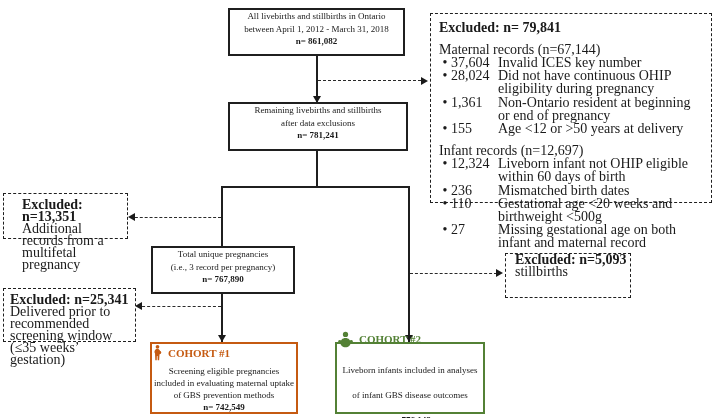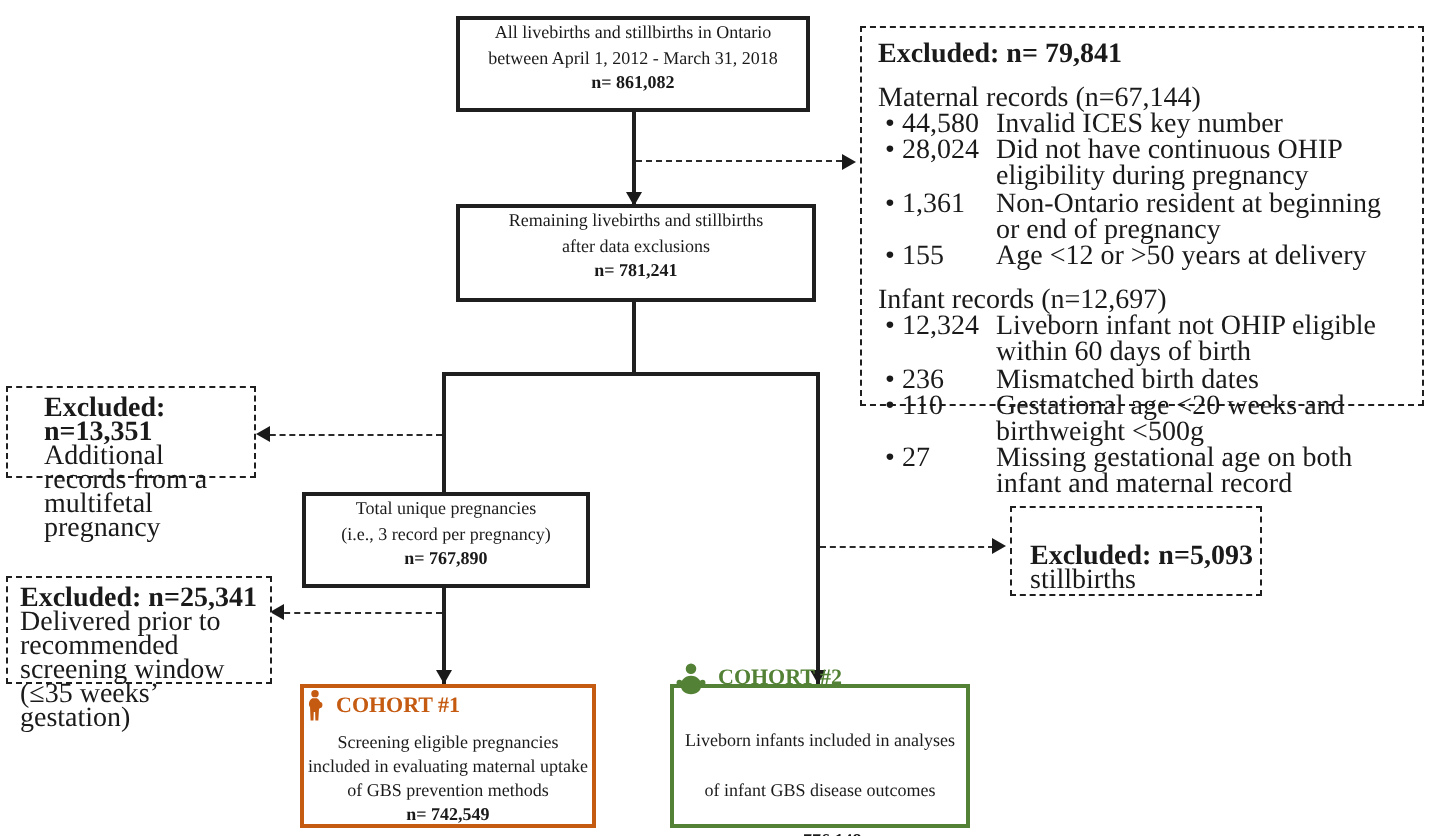--- a/index.html
+++ b/index.html
@@ -28,21 +28,21 @@
   #excl-main{left:430px;top:13px;width:282px;height:190px;padding:8px 8px 6px 8px;}
   #excl-main .gap{height:10px;}
   .brow{display:flex;align-items:baseline;line-height:13.2px;}
   .brow .bullet{width:12px;text-align:center;flex:0 0 12px;}
   .brow .num{width:47px;flex:0 0 47px;}
   .brow .desc{flex:1;}
 
   
   #excl-multi{left:3px;top:193px;width:125px;height:46px;padding:5px 4px 4px 18px;}
   #excl-early{left:3px;top:288px;width:133px;height:54px;padding:5px 3px 4px 6px;}
-  #excl-still{left:505px;top:253px;width:126px;height:45px;display:flex;align-items:flex-end;padding-left:9px;}
+  #excl-still{left:505px;top:253px;width:126px;height:45px;display:flex;align-items:flex-start;padding-left:9px;}
 
   
   .cohort{position:absolute;background:#fff;box-sizing:border-box;display:flex;
      flex-direction:column;justify-content:center;text-align:center;
      font-size:9px;line-height:12px;}
   #cohort1{left:150px;top:342px;width:148px;height:72px;border:2px solid #C55A11;}
   #cohort2{left:335px;top:342px;width:150px;height:72px;border:2px solid #538135;gap:13px;}
   .cohort-header{display:flex;align-items:center;gap:5px;font-weight:bold;font-size:11px;margin-bottom:3px;}
   #cohort1 .cohort-header{color:#C55A11;}
   #cohort2 .cohort-header{color:#538135;}
@@ -80,21 +80,21 @@
     <div>between April 1, 2012 - March 31, 2018</div>
     <div class="bold">n= 861,082</div>
   </div>
 
   <div class="dashed-box" id="excl-main">
     <div class="bold">Excluded: n= 79,841</div>
     <div class="gap"></div>
     <div>Maternal records (n=67,144)</div>
     <div class="brow">
       <span class="bullet">•</span>
-      <span class="num">44,580</span>
+      <span class="num">37,604</span>
       <span class="desc">Invalid ICES key number</span>
     </div>
     <div class="brow">
       <span class="bullet">•</span>
       <span class="num">28,024</span>
       <span class="desc">Did not have continuous OHIP eligibility during pregnancy</span>
     </div>
     <div class="brow">
       <span class="bullet">•</span>
       <span class="num">1,361</span>

